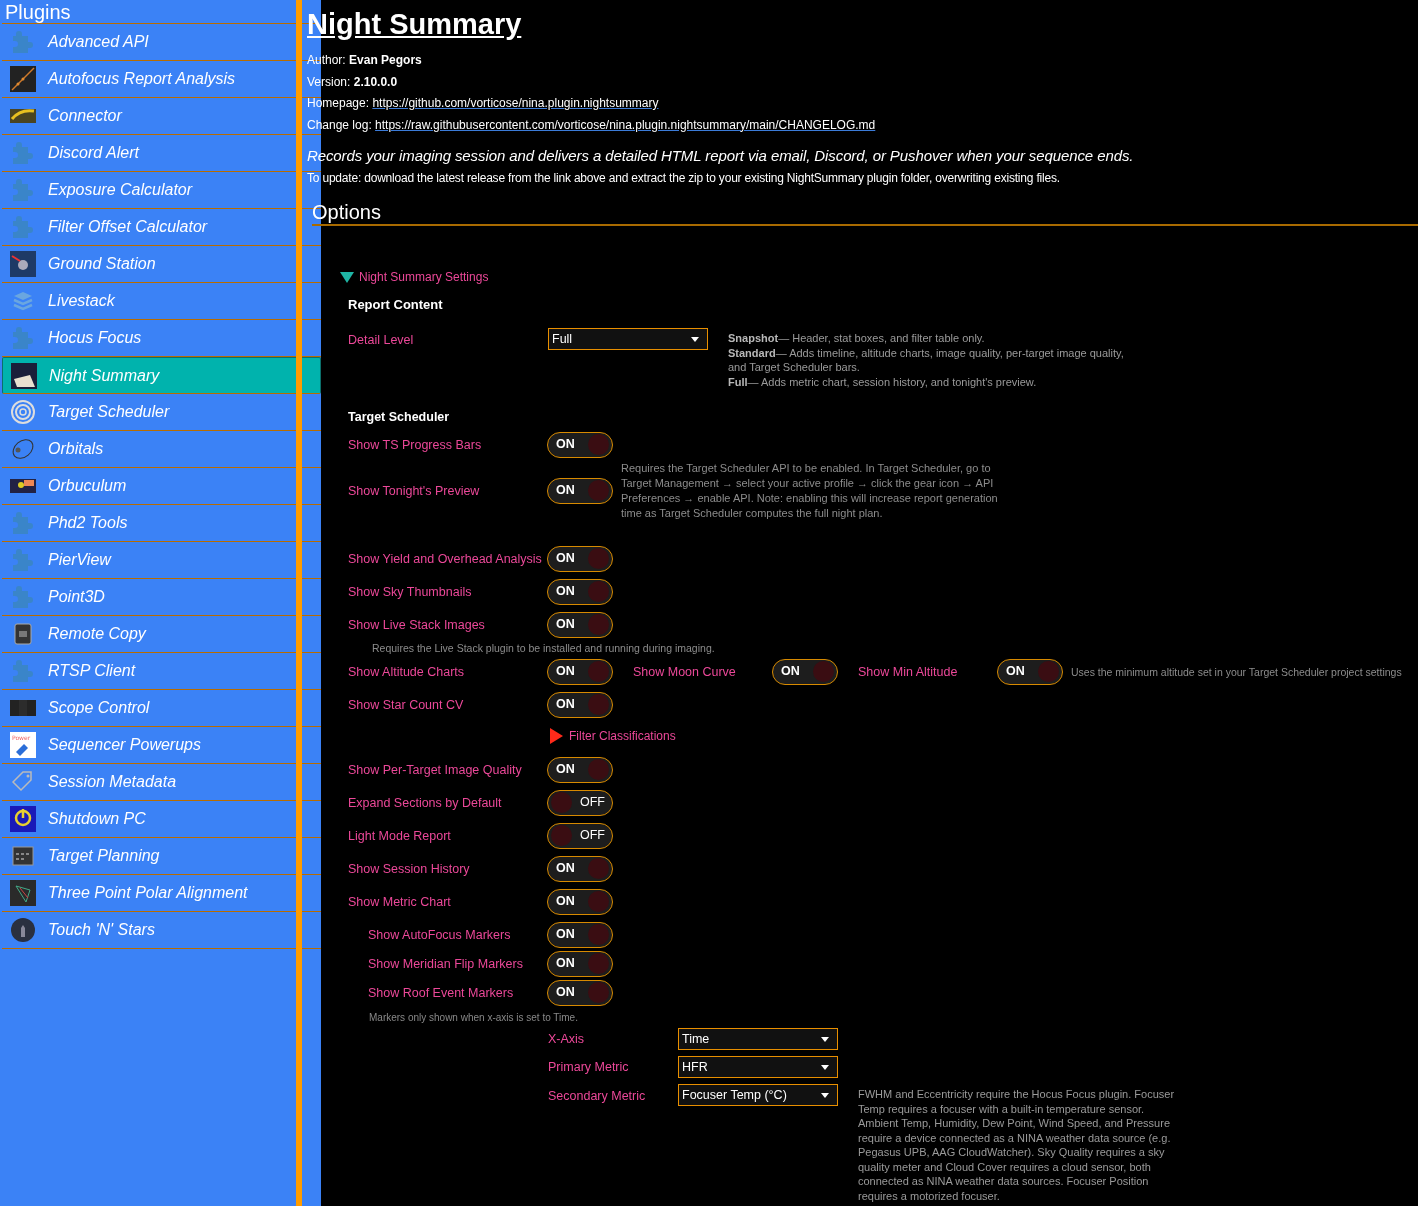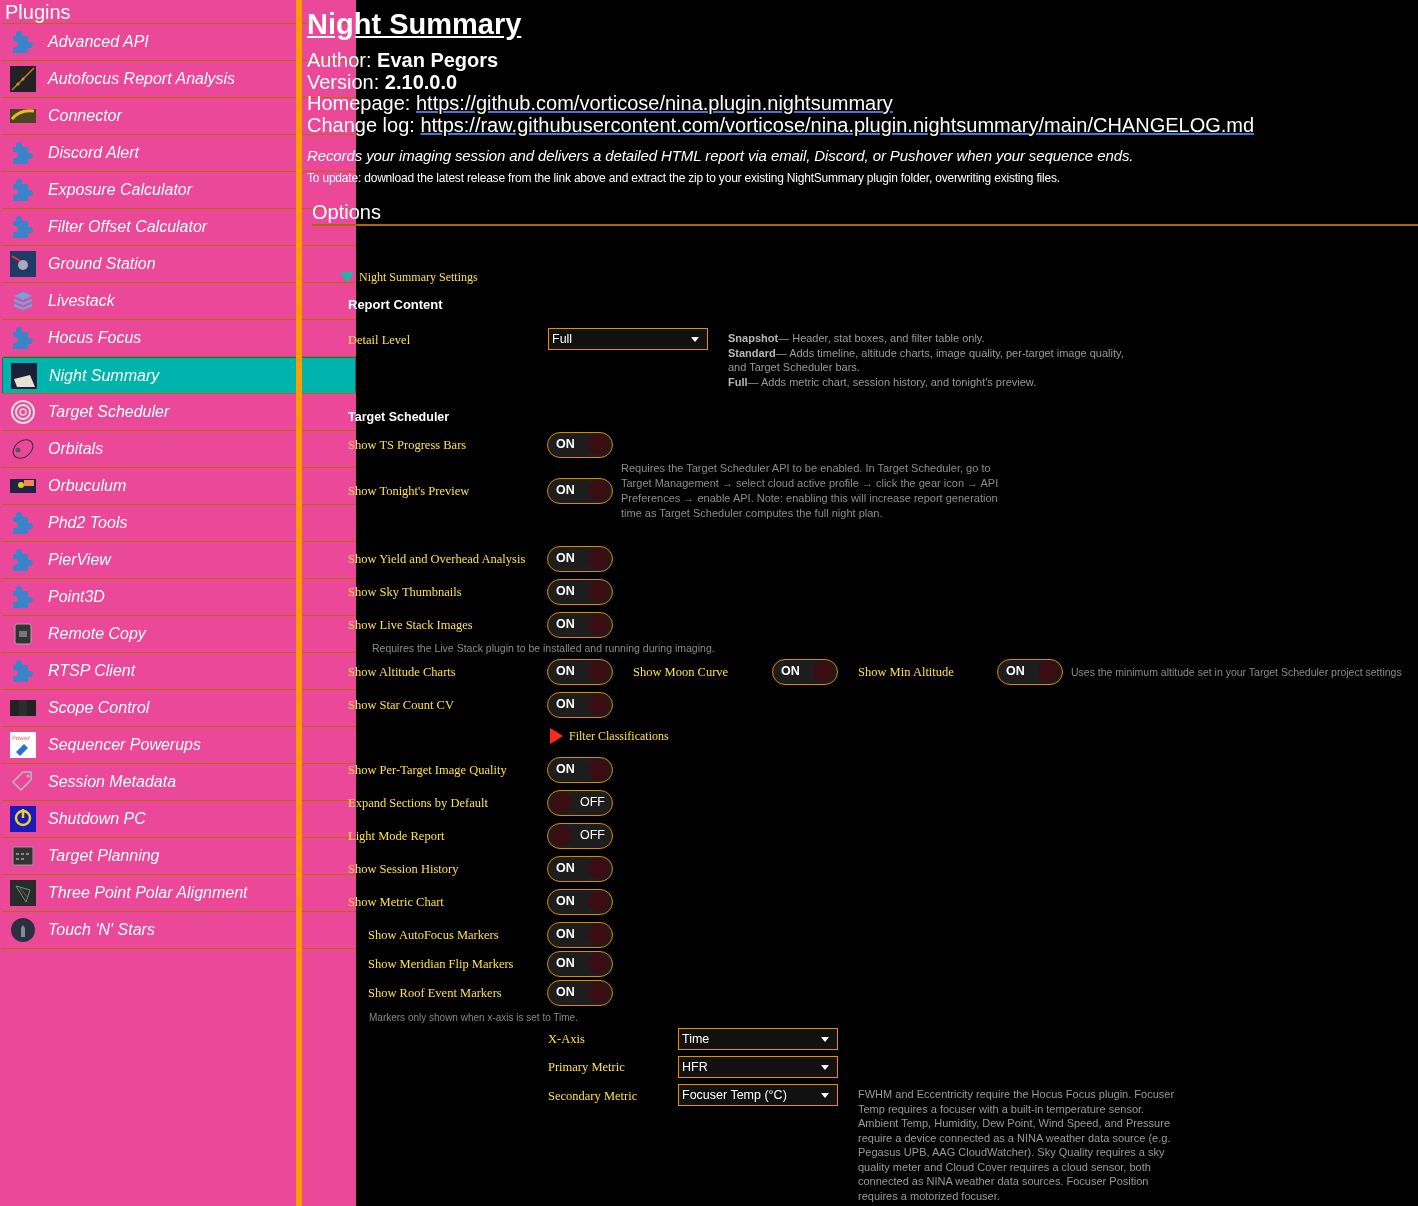--- a/index.html
+++ b/index.html
@@ -1,40 +1,40 @@
 <!DOCTYPE html>
 <html><head>
 <meta charset="utf-8">
 <style>
   * { box-sizing: border-box; margin: 0; padding: 0; }
   html, body { width: 1418px; height: 1206px; background: #000; overflow: hidden; }
   body { font-family: "Liberation Sans", "DejaVu Sans", sans-serif; color: #fff; position: relative; }
 
   
-  .sidebar { position: absolute; left: 0; top: 0; width: 356px; height: 1206px; background: #ec4899; }
+  .sidebar { position: absolute; left: 0; top: 0; width: 321px; height: 1206px; background: #3b82f6; }
   .sidebar-title { font-size: 20px; padding: 0 0 0 3px; height: 24px; line-height: 24px; border-bottom: 1px solid #b86c00; margin-left: 2px; margin-right: 5px; }
   .plugin-item { position: relative; height: 37px; display: flex; align-items: center; border-bottom: 1px solid #b86c00; margin-left: 2px; }
   .plugin-item.selected { background: #00b3ad; border: 1px solid #0c6f6c; border-bottom: 1px solid #b86c00; border-radius: 2px; }
   .plugin-icon { width: 26px; height: 26px; margin-left: 8px; margin-right: 12px; display: flex; align-items: center; justify-content: center; flex-shrink: 0; }
   .plugin-label { font-size: 16px; color: #fff; white-space: nowrap; font-style: italic; }
   .divider { position: absolute; left: 296px; top: 0; width: 6px; height: 1206px; background: #ff9c00; }
 
   
   .main { position: absolute; left: 307px; top: 0; right: 0; height: 1206px; }
   .title { font-size: 29px; font-weight: bold; text-decoration: underline; margin-top: 4px; height: 46px; line-height: 40px; }
-  .meta-line { font-size: 20px; height: 21.5px; line-height: 21.5px; white-space: nowrap; }
+  .meta-line { font-size: 12px; height: 21.5px; line-height: 21.5px; white-space: nowrap; }
   .meta-line b { font-weight: bold; }
   .meta-line a { color: #fff; text-decoration: underline; text-decoration-color: #3b7bd8; }
   .desc { font-size: 15px; font-style: italic; margin-top: 9px; height: 22px; line-height: 22px; white-space: nowrap; letter-spacing: -0.1px; }
   .desc2 { font-size: 12px; height: 22px; line-height: 22px; white-space: nowrap; letter-spacing: -0.2px; }
   .options-header { font-size: 20px; margin-left: 5px; margin-top: 11px; height: 24px; line-height: 24px; }
   .options-rule { height: 2px; background: #a86a00; margin-left: 5px; margin-right: 0; }
 
   .abs { position: absolute; white-space: nowrap; }
-  .lbl { font-size: 12.5px; color: #fde047; font-family: Liberation Serif, serif; }
+  .lbl { font-size: 12.5px; color: #ec4899; }
   .hdr { font-size: 13px; font-weight: bold; color: #fff; }
   .hint { font-size: 11px; color: #9a9a9a; line-height: 14.5px; }
   .hint-i { font-size: 11px; color: #8c8c8c; line-height: 15px; }
   .hint b { color: #b8b8b8; font-weight: bold; }
 
   .toggle { position: absolute; width: 66px; height: 26px; border: 1.5px solid #d78a00; border-radius: 13px; background: #1d1d1d; }
   .toggle .knob { position: absolute; top: 1px; width: 21px; height: 21px; border-radius: 50%; background: #3a0d12; }
   .toggle.on .knob { right: 3px; }
   .toggle.off .knob { left: 3px; }
   .toggle .tlabel { position: absolute; top: 0; height: 15px; line-height: 23px; font-size: 12.5px; }
@@ -331,21 +331,21 @@
   <div class="abs hdr" style="left:348px;top:410px;font-size:12.5px;">Target Scheduler</div>
 
   <div class="abs lbl" style="left:348px;top:438px;">Show TS Progress Bars</div>
   <div class="toggle on" style="left:547px;top:432px;">
       <span class="tlabel">ON</span>
       <span class="knob"></span>
     </div>
 
   <div class="abs hint-i" style="left:621px;top:461px;">
     <div>Requires the Target Scheduler API to be enabled. In Target Scheduler, go to</div>
-    <div>Target Management → select cloud active profile → click the gear icon → API</div>
+    <div>Target Management → select your active profile → click the gear icon → API</div>
     <div>Preferences → enable API. Note: enabling this will increase report generation</div>
     <div>time as Target Scheduler computes the full night plan.</div>
   </div>
 
   <div class="abs lbl" style="left:348px;top:484px;">Show Tonight's Preview</div>
   <div class="toggle on" style="left:547px;top:478px;">
       <span class="tlabel">ON</span>
       <span class="knob"></span>
     </div>
 

